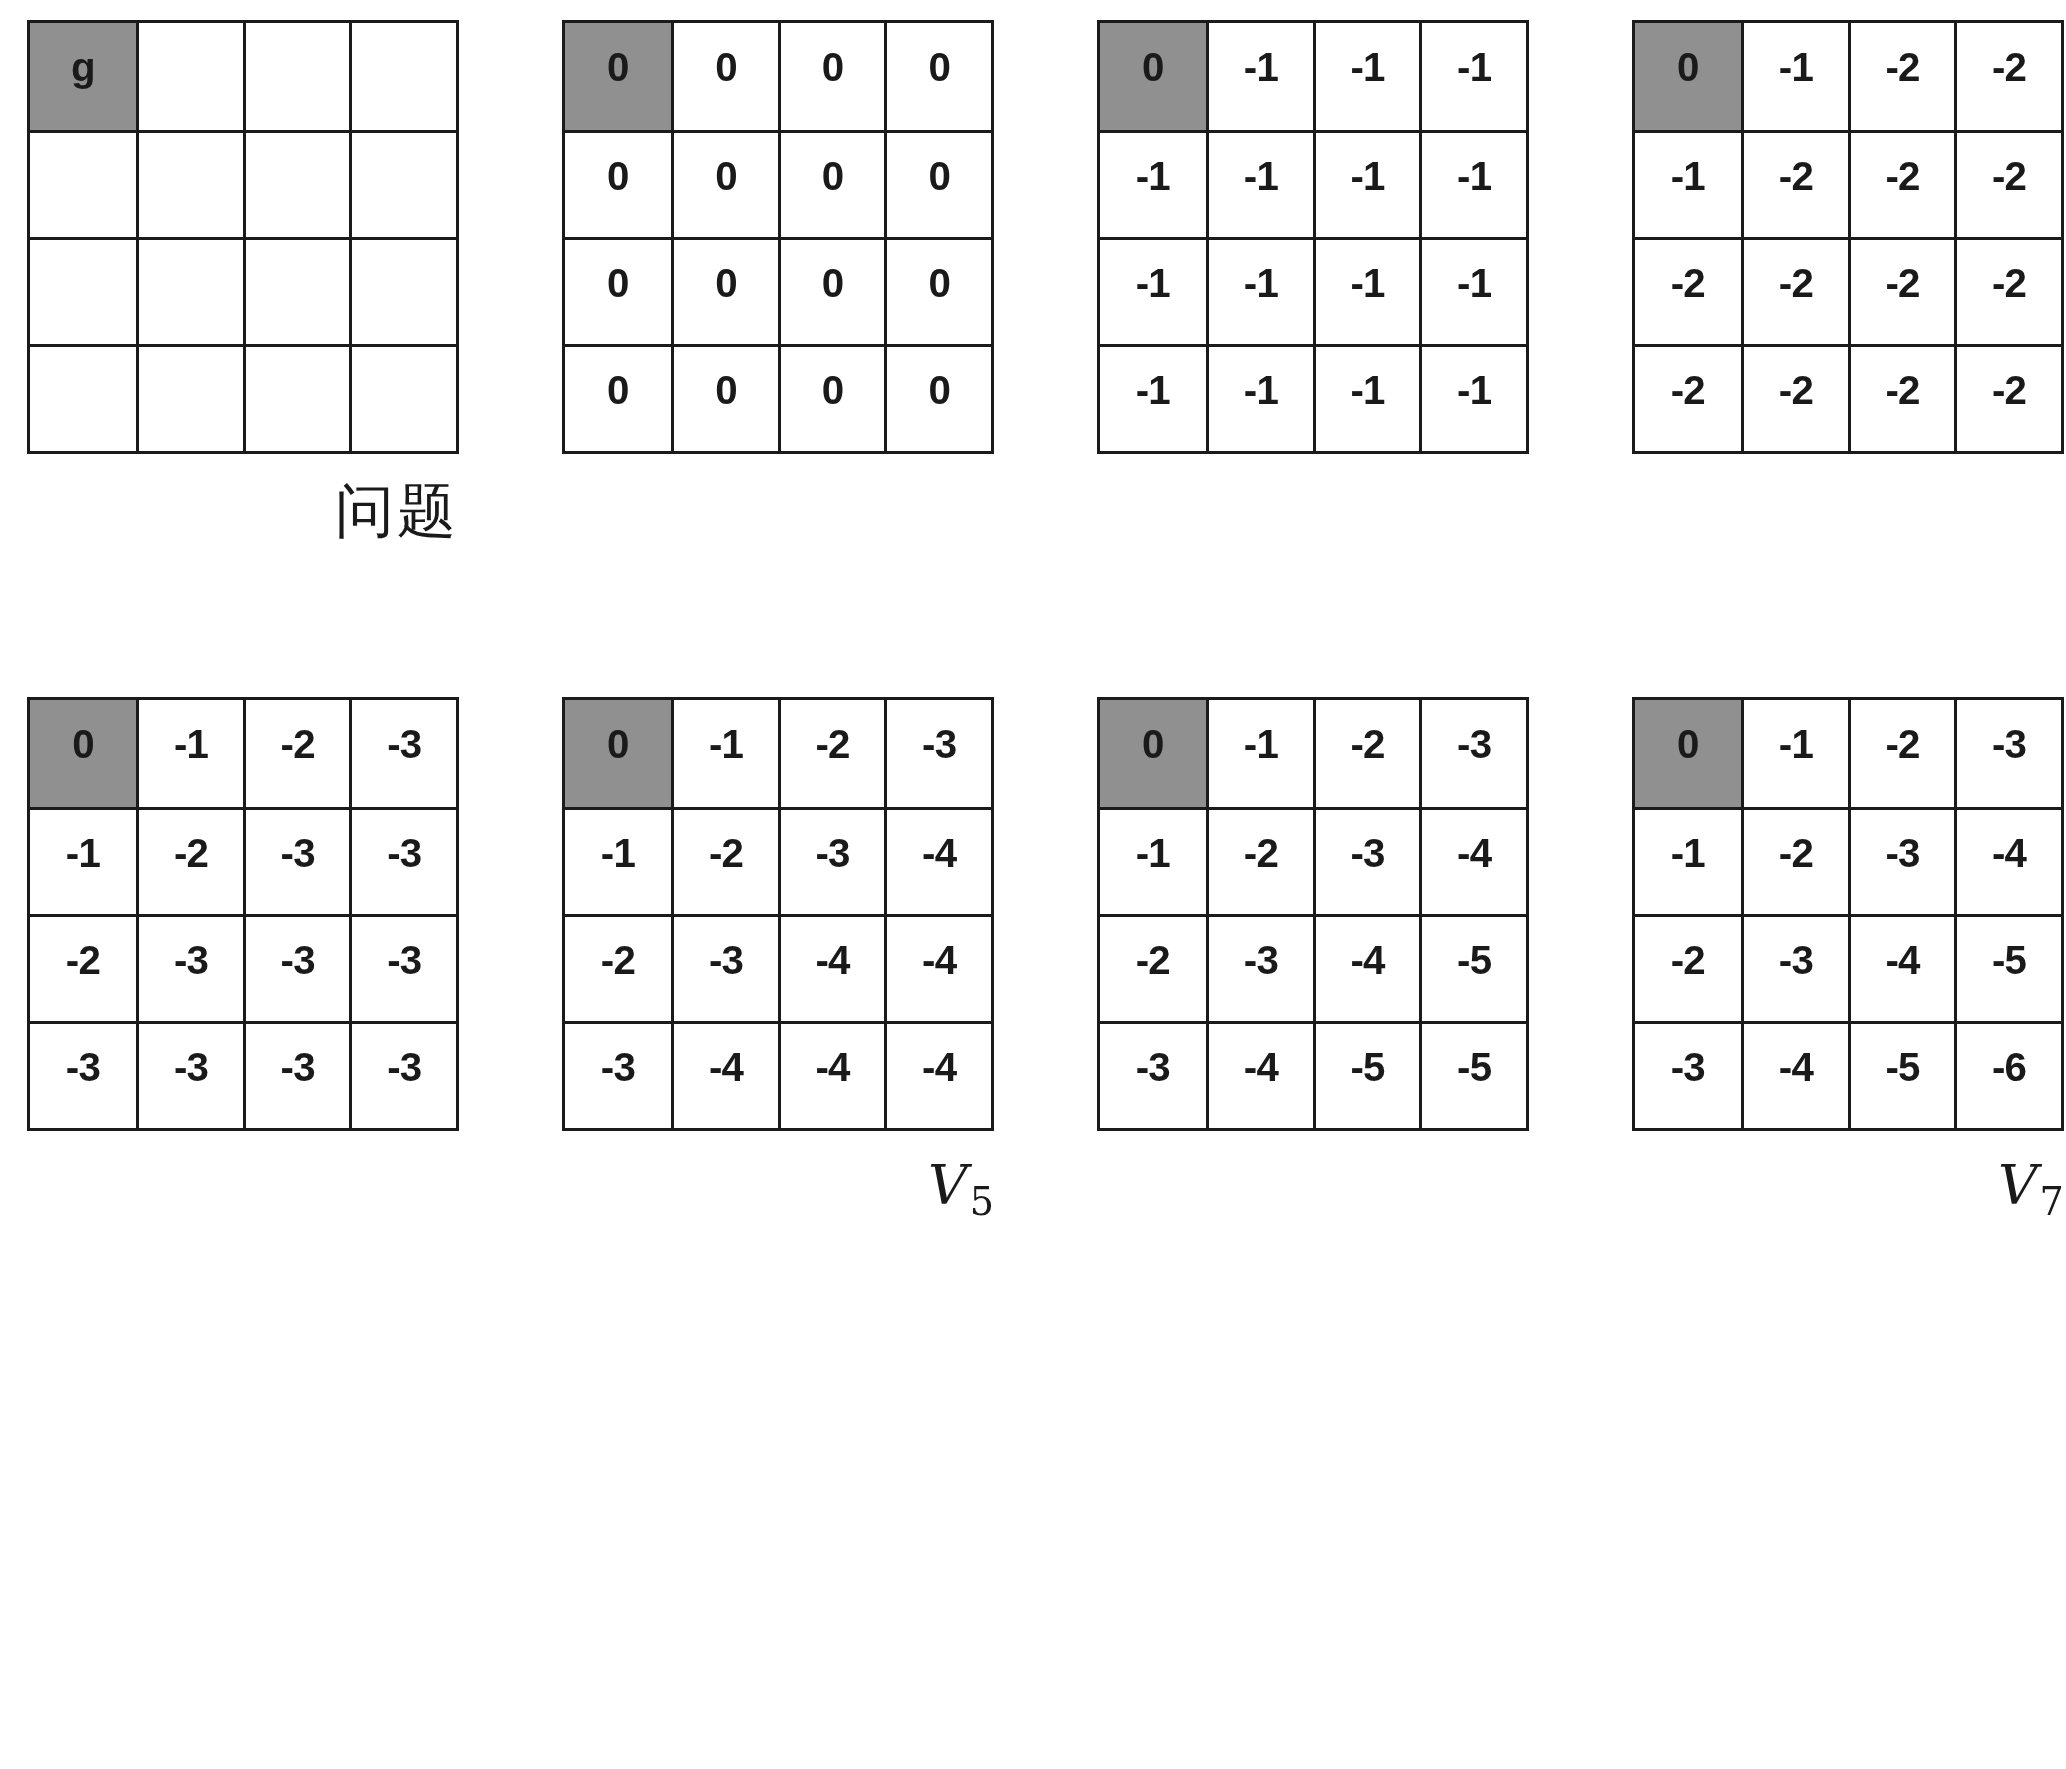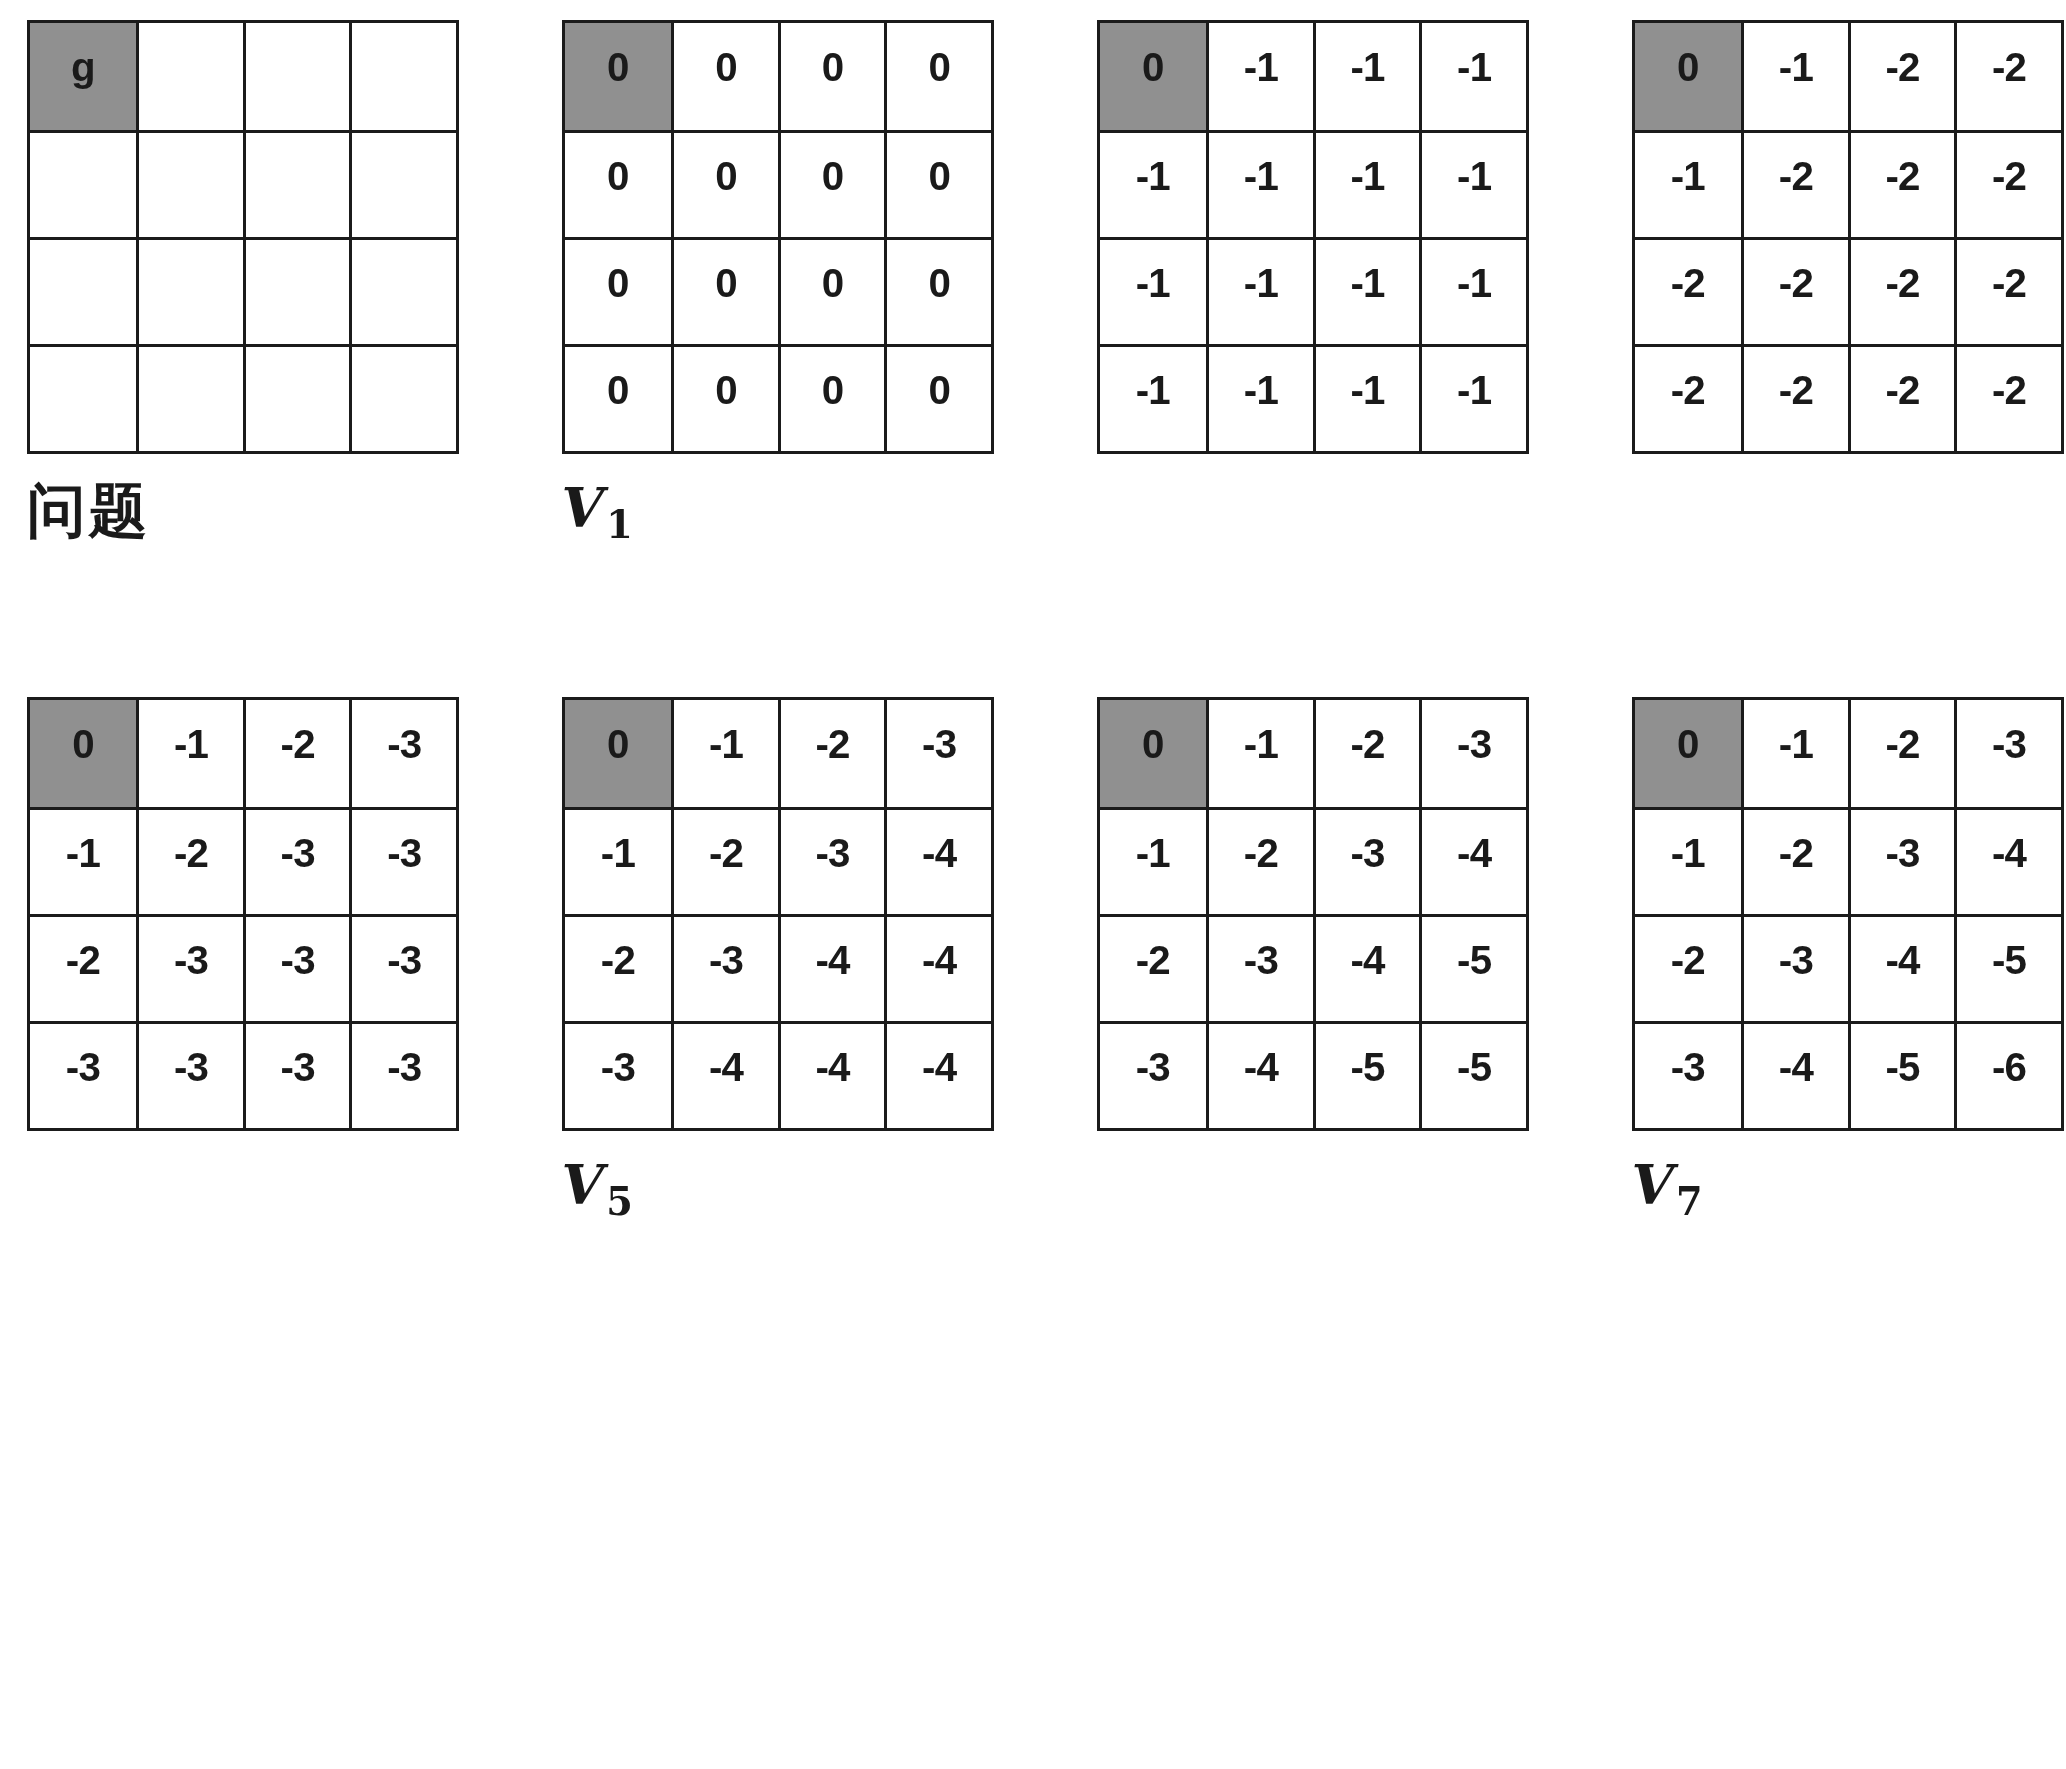--- a/index.html
+++ b/index.html
@@ -37,25 +37,25 @@
   .cell:nth-child(4n+1){border-left:none;}
   .cell:nth-child(-n+4){border-top:none;}
   .cell .val{
     font-size:1.95vw;
     font-weight:700;
     letter-spacing:-0.02em;
     position:relative;top:-0.40vw;
   }
   .cell.hl{background:#909090;}
   .label{
-    text-align:left;
+    text-align:right;
     margin-top:1.05vw;
     line-height:1.2;
     font-family:"DejaVu Serif","Liberation Serif",serif;
-    font-weight:700;
+    font-weight:400;
     white-space:nowrap;
   }
   .lmain{font-style:italic;font-size:2.65vw;}
   .lsub{
     font-style:normal;font-size:1.85vw;
     position:relative;top:0.55vw;margin-left:0.10vw;
   }
   .label.cjk .lmain{font-style:normal;font-size:2.85vw;letter-spacing:0.15vw;}
 </style>
 </head>
@@ -160,21 +160,20 @@
           <div class="cell">
             <span class="val">0</span>
           </div>
           <div class="cell">
             <span class="val">0</span>
           </div>
           <div class="cell">
             <span class="val">0</span>
           </div>
         </div>
-        <div class="label"><span class="lmain">V</span><span class="lsub">1</span></div>
       </div>
       <div class="panel">
         <div class="grid">
           <div class="cell hl">
             <span class="val">0</span>
           </div>
           <div class="cell">
             <span class="val">-1</span>
           </div>
           <div class="cell">

